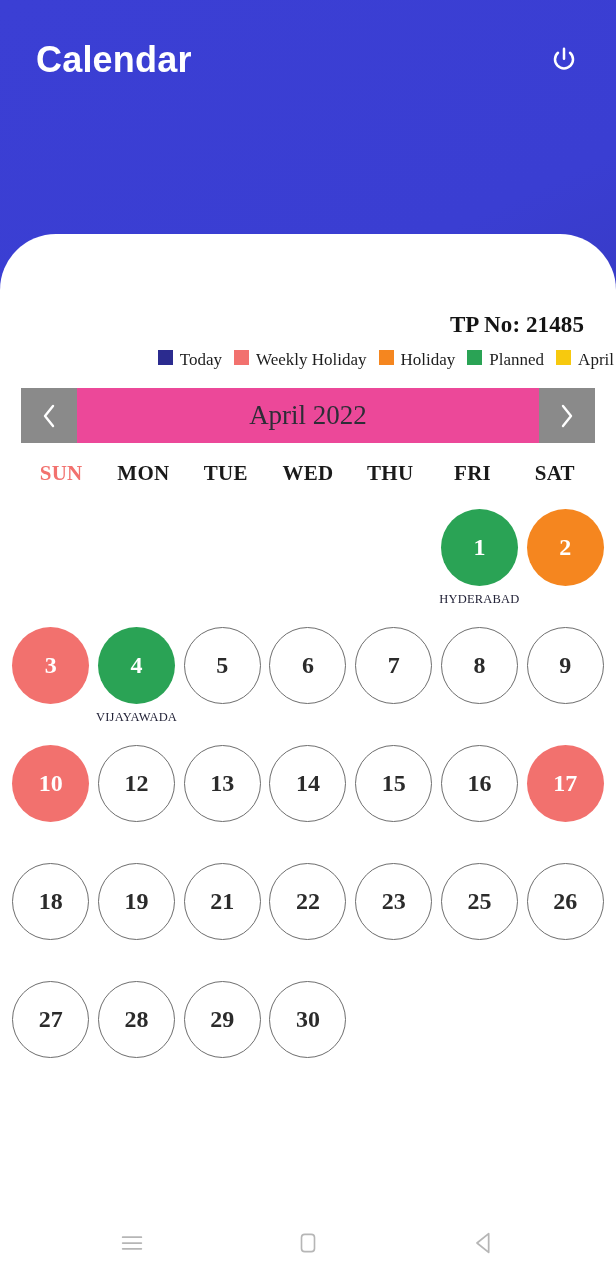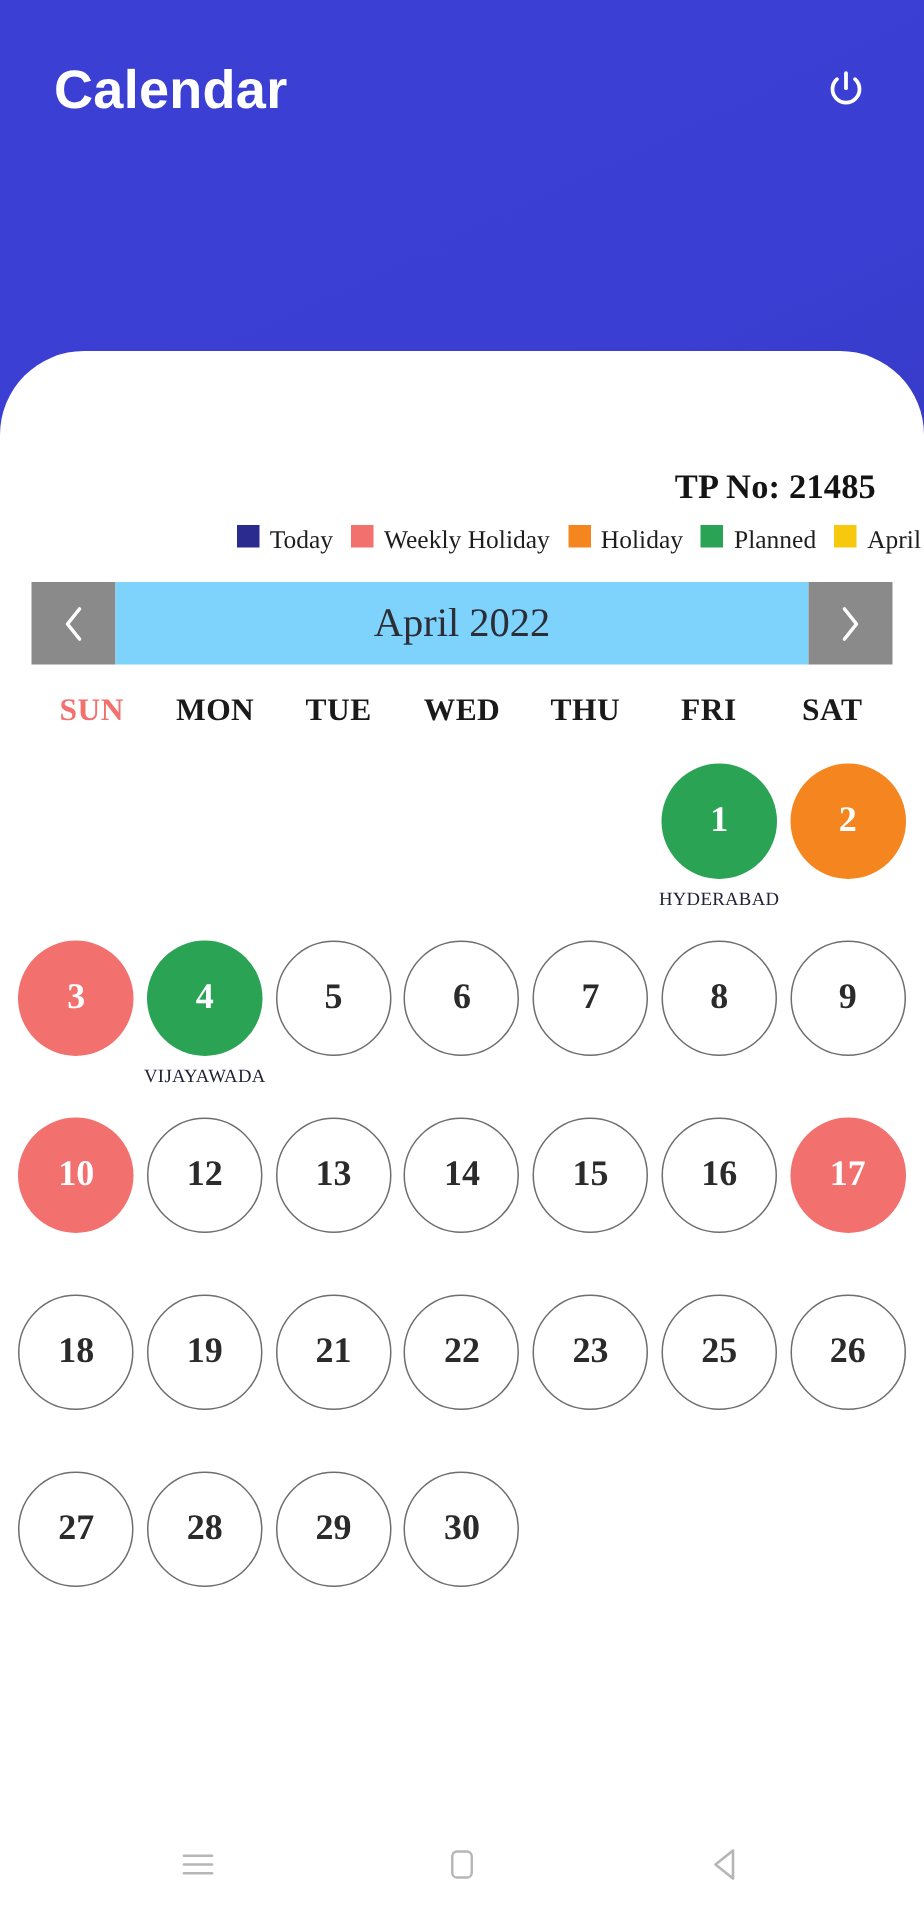--- a/index.html
+++ b/index.html
@@ -107,21 +107,21 @@
     width: 56px;
     background: #8a8a8a;
     display: flex;
     align-items: center;
     justify-content: center;
     cursor: pointer;
     flex: 0 0 auto;
   }
   .month-label {
     flex: 1 1 auto;
-    background: #7dd3fc;
+    background: #ec4899;
     display: flex;
     align-items: center;
     justify-content: center;
     font-size: 27px;
     color: #2d2d36;
   }
 
   
   .weekdays {
     display: grid;

